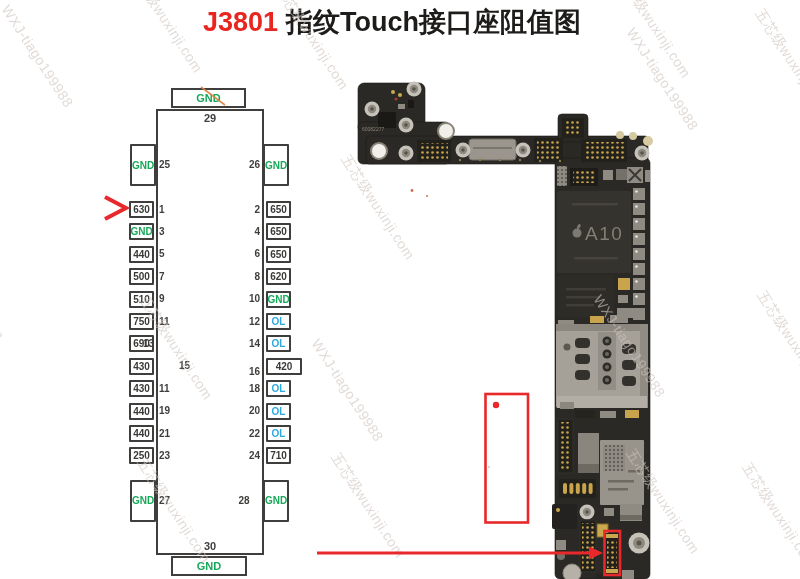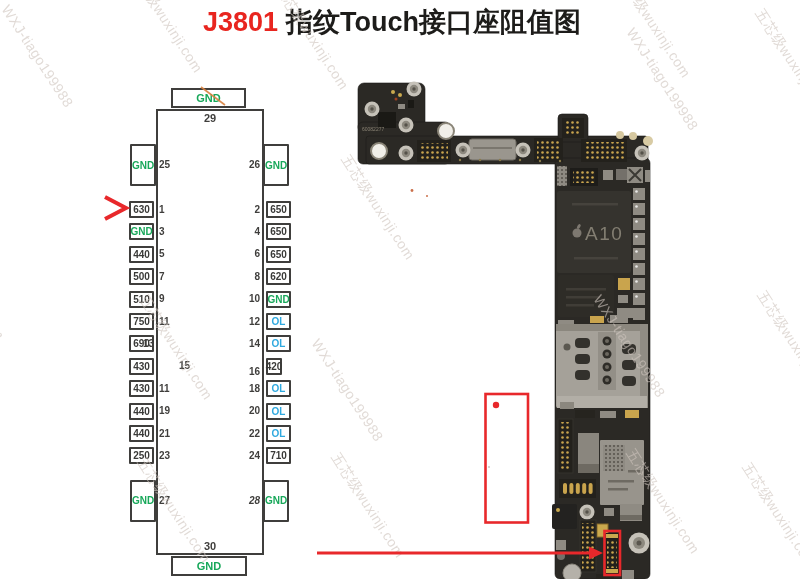--- a/index.html
+++ b/index.html
@@ -278,40 +278,40 @@
         <span class="pnum" style="left: 159px; top: 314.5px; width: 32px; text-align: left;">11</span>
         <span class="pnum" style="left: 228px; top: 314.5px; width: 32px; text-align: right;">12</span>
         <div class="vbox ol" style="left: 266px; top: 313px; width: 25px; height: 17px;">OL</div>
         <div class="vbox" style="left: 129px; top: 335.4px; width: 25px; height: 17px;">690</div>
         <span class="pnum" style="left: 143px; top: 336.9px; width: 32px; text-align: left;">13</span>
         <span class="pnum" style="left: 228px; top: 336.9px; width: 32px; text-align: right;">14</span>
         <div class="vbox ol" style="left: 266px; top: 335.4px; width: 25px; height: 17px;">OL</div>
         <div class="vbox" style="left: 129px; top: 357.8px; width: 25px; height: 17px;">430</div>
         <span class="pnum" style="left: 159px; top: 359.3px; width: 32px; text-align: left; padding-left: 20px;">15</span>
         <span class="pnum" style="left: 228px; top: 359.3px; width: 32px; text-align: right; margin-top: 6px;">16</span>
-        <div class="vbox" style="left: 266px; top: 357.8px; width: 16px; height: 17px;">420</div>
+        <div class="vbox" style="left: 266px; top: 357.8px; width: 36px; height: 17px;">420</div>
         <div class="vbox" style="left: 129px; top: 380.2px; width: 25px; height: 17px;">430</div>
         <span class="pnum" style="left: 159px; top: 381.7px; width: 32px; text-align: left;">11</span>
         <span class="pnum" style="left: 228px; top: 381.7px; width: 32px; text-align: right;">18</span>
         <div class="vbox ol" style="left: 266px; top: 380.2px; width: 25px; height: 17px;">OL</div>
         <div class="vbox" style="left: 129px; top: 402.6px; width: 25px; height: 17px;">440</div>
         <span class="pnum" style="left: 159px; top: 404.1px; width: 32px; text-align: left;">19</span>
         <span class="pnum" style="left: 228px; top: 404.1px; width: 32px; text-align: right;">20</span>
         <div class="vbox ol" style="left: 266px; top: 402.6px; width: 25px; height: 17px;">OL</div>
         <div class="vbox" style="left: 129px; top: 425px; width: 25px; height: 17px;">440</div>
         <span class="pnum" style="left: 159px; top: 426.5px; width: 32px; text-align: left;">21</span>
         <span class="pnum" style="left: 228px; top: 426.5px; width: 32px; text-align: right;">22</span>
         <div class="vbox ol" style="left: 266px; top: 425px; width: 25px; height: 17px;">OL</div>
         <div class="vbox" style="left: 129px; top: 447.4px; width: 25px; height: 17px;">250</div>
         <span class="pnum" style="left: 159px; top: 448.9px; width: 32px; text-align: left;">23</span>
         <span class="pnum" style="left: 228px; top: 448.9px; width: 32px; text-align: right;">24</span>
         <div class="vbox" style="left: 266px; top: 447.4px; width: 25px; height: 17px;">710</div>
         <div class="vbox gnd" style="left: 130px; top: 479.5px; width: 26px; height: 42px;">GND</div>
         <span class="pnum" style="left: 159px; top: 493.5px; width: 32px; text-align: left;">27</span>
-        <span class="pnum" style="left: 228px; top: 493.5px; width: 32px; text-align: right; font-style: italic;">28</span>
+        <span class="pnum" style="left: 228px; top: 493.5px; width: 32px; text-align: center;">28</span>
         <div class="vbox gnd" style="left: 263px; top: 479.5px; width: 26px; height: 42px;">GND</div>
       </div>
   </div>
 
   <div id="wm-layer">
       <span class="wm" style="left: 286px; top: -18px;">五芯级wuxinji.com</span>
       <span class="wm" style="left: 628px; top: -30px;">五芯级wuxinji.com</span>
       <span class="wm" style="left: 766px; top: 6px;">五芯级wuxinji.com</span>
       <span class="wm" style="left: -58px; top: 232px;">五芯级wuxinji.com</span>
       <span class="wm" style="left: 150px; top: 292px;">五芯级wuxinji.com</span>

